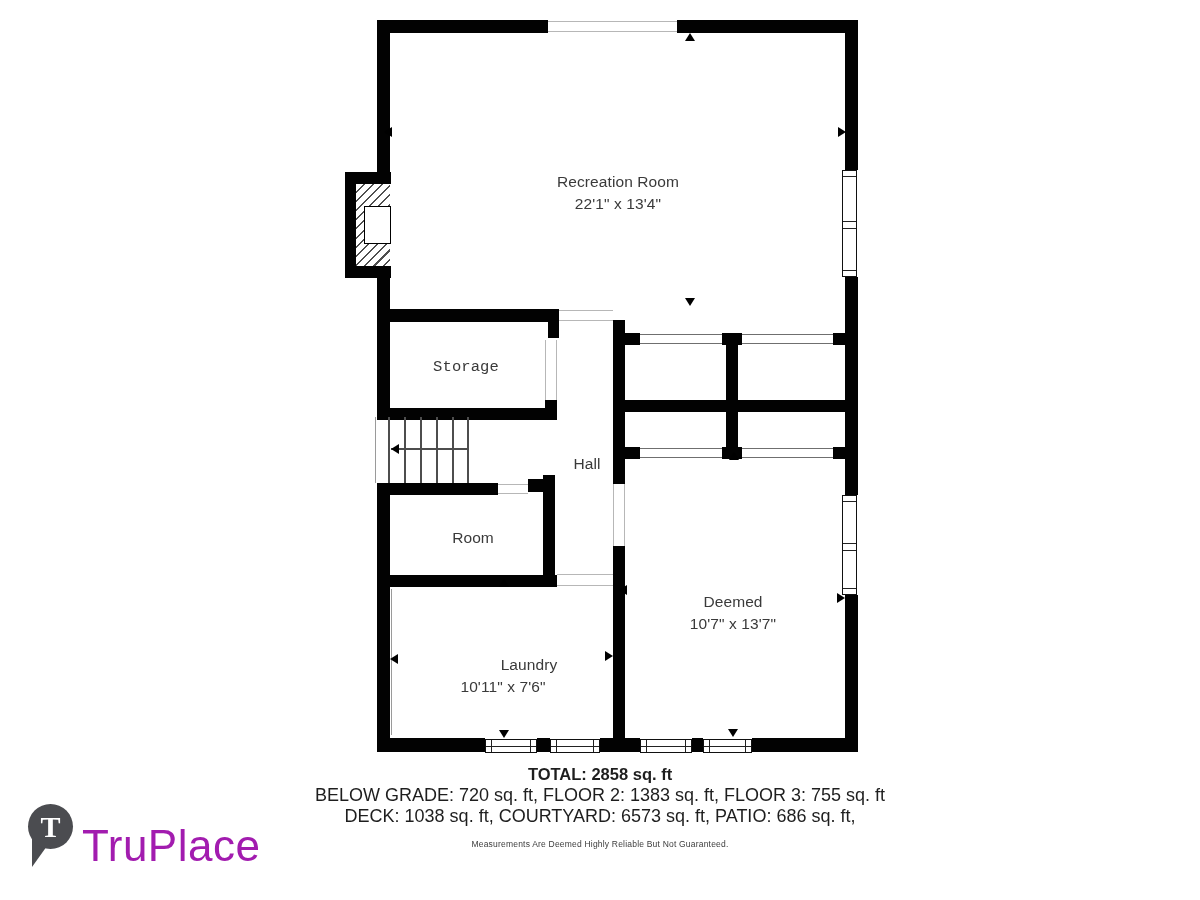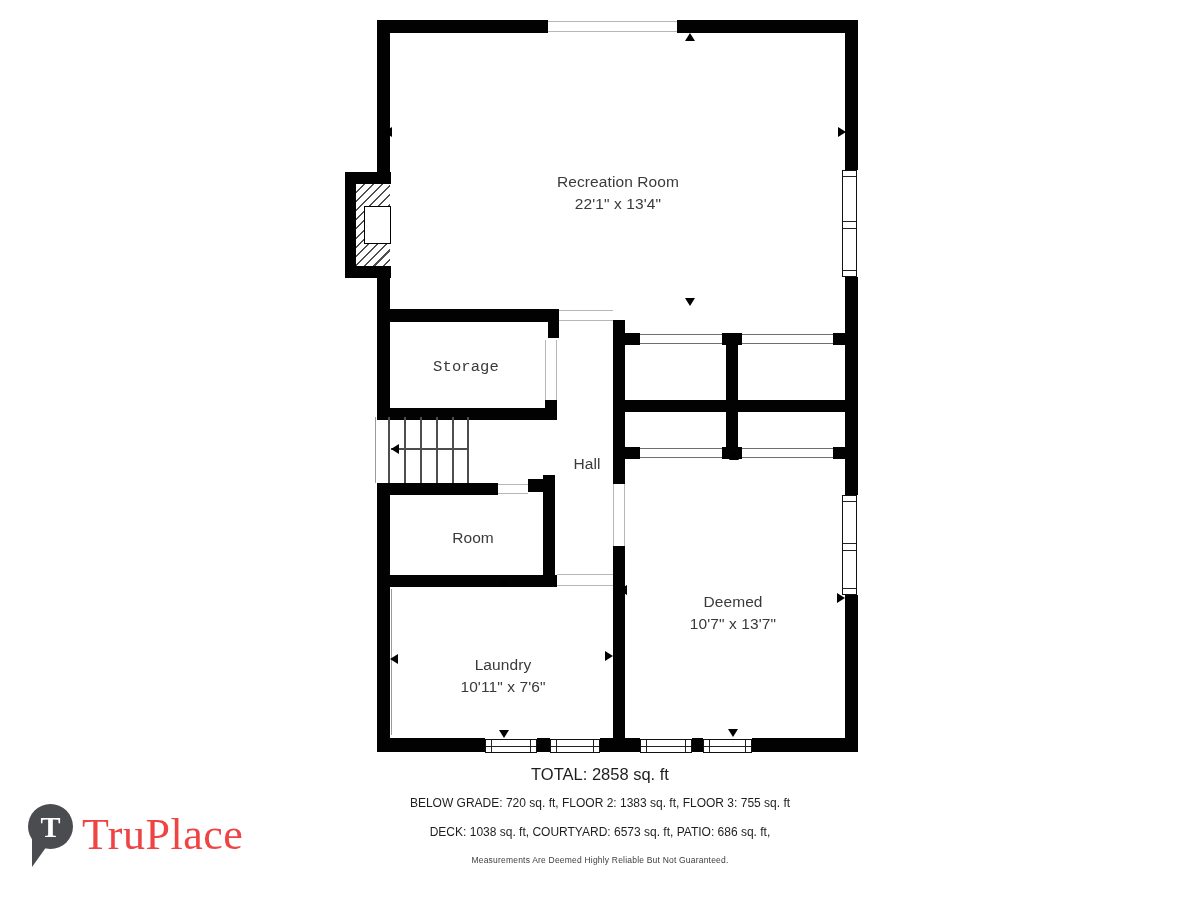--- a/index.html
+++ b/index.html
@@ -26,30 +26,30 @@
   .arr-right{border-width:5px 0 5px 8px;border-color:transparent transparent transparent #000;}
   
   .room-label{position:absolute;transform:translate(-50%,-50%);white-space:nowrap;
               font-size:15.5px;color:#3a3a3a;letter-spacing:0.1px;}
   
   .fp-hatch{position:absolute;left:356px;top:184px;width:34px;height:82px;
             background:repeating-linear-gradient(135deg,#ffffff,#ffffff 5px,#4f4f4f 5px,#4f4f4f 6.5px);}
   .fp-box{position:absolute;left:364px;top:206px;width:27px;height:38px;background:#fff;border:1px solid #000;box-sizing:border-box;}
   
   .summary{position:absolute;left:0;top:763px;width:1200px;text-align:center;color:#1e1e1e;}
-  .summary .total{font-size:16.5px;font-weight:normal;line-height:22px;}
-  .summary .line{font-size:12px;line-height:20.5px;margin-top:8px;}
+  .summary .total{font-size:16.5px;font-weight:bold;line-height:22px;}
+  .summary .line{font-size:18px;line-height:20.5px;}
   .summary .disclaimer{font-size:8.5px;color:#3c3c3c;margin-top:13px;letter-spacing:0.2px;}
   
   .logo{position:absolute;left:28px;top:803px;height:70px;}
   .pin-circle{position:absolute;left:0;top:1px;width:45px;height:45px;border-radius:50%;background:#4b4c50;
               color:#fff;text-align:center;line-height:46px;font-family:"Liberation Serif",serif;font-weight:bold;font-size:30px;}
   .pin-tail{position:absolute;left:4px;top:36px;width:0;height:0;border-style:solid;
             border-width:28px 20px 0 0;border-color:#4b4c50 transparent transparent transparent;}
-  .logo-text{position:absolute;left:54px;top:6px;font-size:44px;color:#ef4444;letter-spacing:0.5px;font-family:Liberation Serif, serif;}
+  .logo-text{position:absolute;left:54px;top:18px;font-size:44px;color:#a21caf;letter-spacing:0.5px;}
 </style>
 </head>
 <body>
 
 <div class="canvas">
 
   <div class="wall" style="left:377px;top:20px;width:171px;height:13px;"></div>
   <div class="wall" style="left:677px;top:20px;width:181px;height:13px;"></div>
   <div class="open-h" style="left:548px;top:21px;width:129px;height:11px;"></div>
 
@@ -163,21 +163,21 @@
   <div class="arr arr-left" style="left:390px;top:654px;"></div>
   <div class="arr arr-right" style="left:837px;top:593px;"></div>
   <div class="arr arr-down" style="left:499px;top:730px;"></div>
   <div class="arr arr-down" style="left:728px;top:729px;"></div>
 
   <div class="room-label" style="left:618px;top:182px;">Recreation Room</div>
   <div class="room-label" style="left:618px;top:204px;">22'1" x 13'4"</div>
   <div class="room-label" style="left:466px;top:367px;font-family:Liberation Mono, monospace;">Storage</div>
   <div class="room-label" style="left:587px;top:464px;">Hall</div>
   <div class="room-label" style="left:473px;top:538px;">Room</div>
-  <div class="room-label" style="left:503px;top:665px;">Laundry</div>
+  <div class="room-label" style="left:529px;top:665px;">Laundry</div>
   <div class="room-label" style="left:503px;top:687px;">10'11" x 7'6"</div>
   <div class="room-label" style="left:733px;top:602px;">Deemed</div>
   <div class="room-label" style="left:733px;top:624px;">10'7" x 13'7"</div>
 
   <div class="summary">
     <div class="total">TOTAL: 2858 sq. ft</div>
     <div class="line">BELOW GRADE: 720 sq. ft, FLOOR 2: 1383 sq. ft, FLOOR 3: 755 sq. ft</div>
     <div class="line">DECK: 1038 sq. ft, COURTYARD: 6573 sq. ft, PATIO: 686 sq. ft,</div>
     <div class="disclaimer">Measurements Are Deemed Highly Reliable But Not Guaranteed.</div>
   </div>

